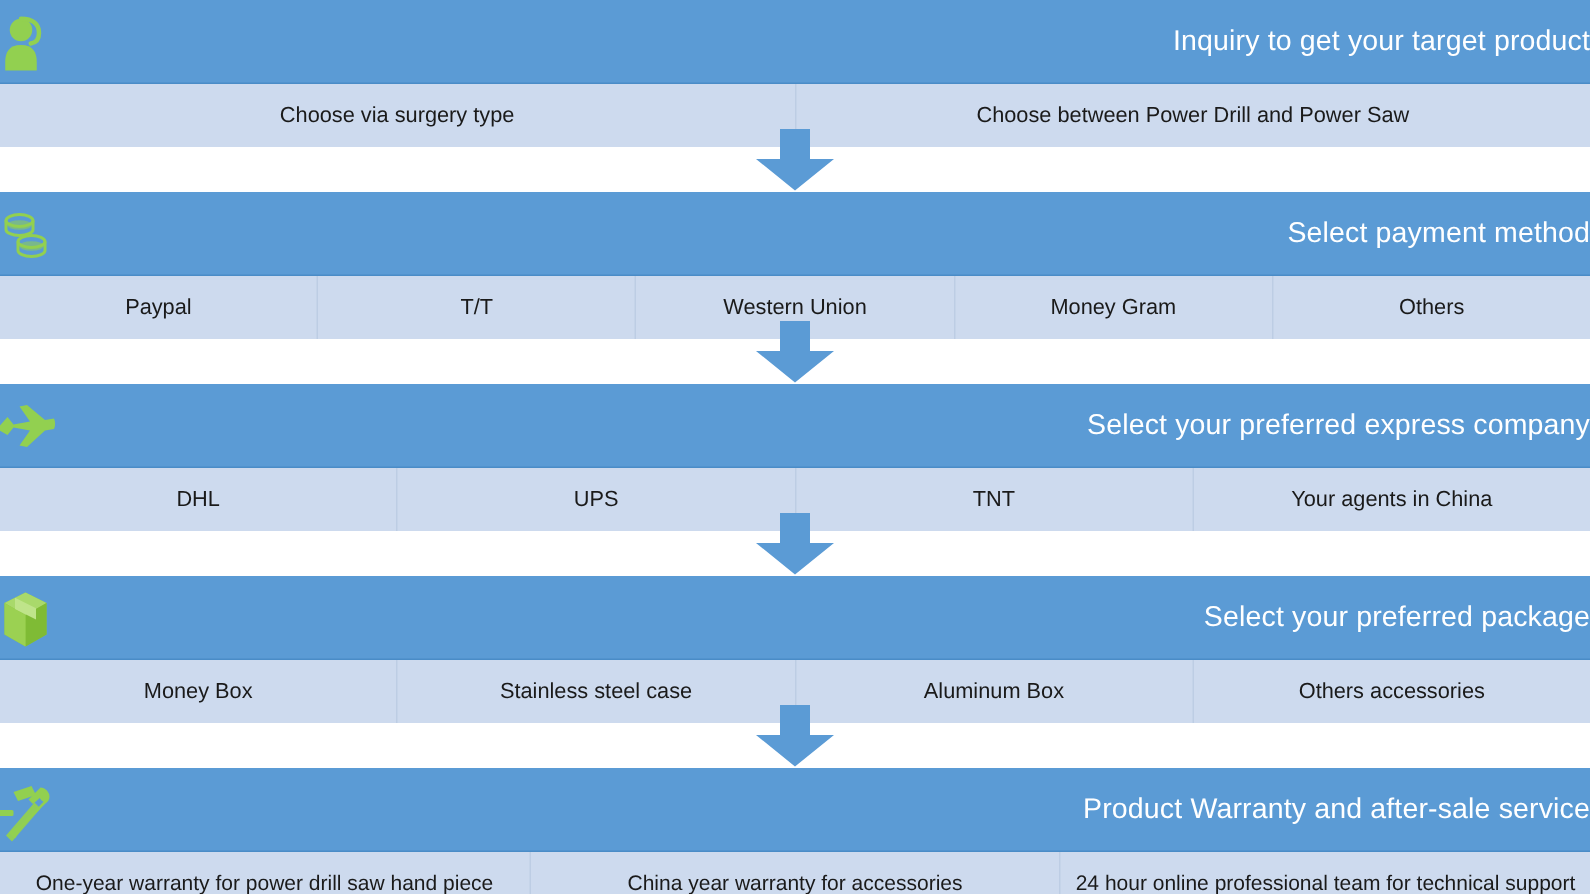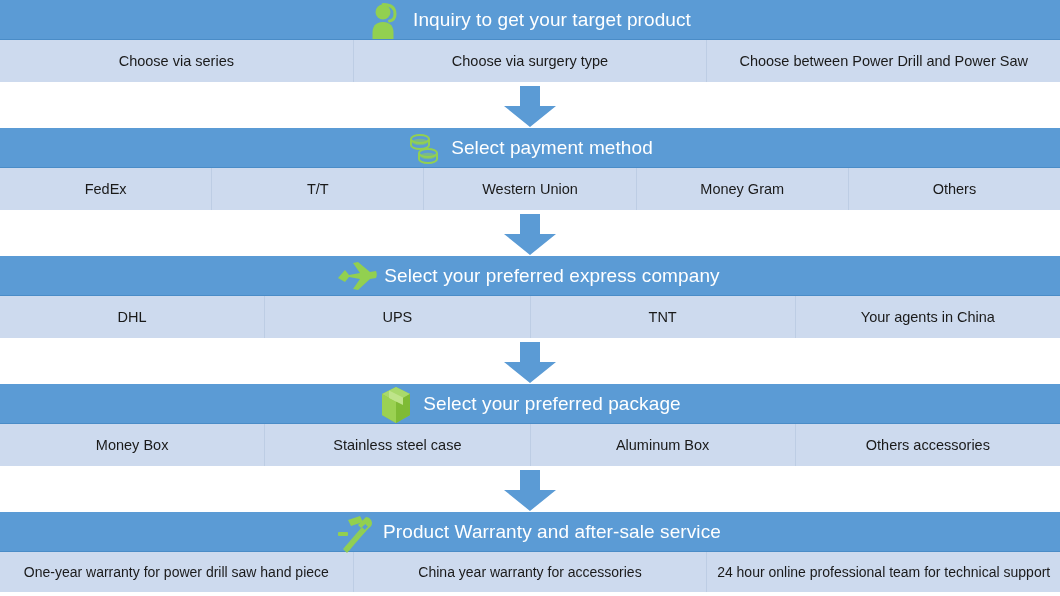--- a/index.html
+++ b/index.html
@@ -22,25 +22,25 @@
 
   
   .stage {
     position: absolute;
     left: 0;
     width: 1060px;
   }
 
   .stage-header {
     position: relative;
-    height: 40px;
+    height: 56px;
     background: #5B9BD5;
     display: flex;
     align-items: center;
-    justify-content: center;
+    justify-content: space-between;
     border-bottom: 1px solid #4a8cc7;
   }
 
   .stage-icon {
     width: 34px;
     height: 38px;
     margin-right: 10px;
     flex: 0 0 auto;
     display: flex;
     align-items: center;
@@ -113,21 +113,20 @@
       <span class="stage-icon">
         <svg width="34" height="38" viewBox="0 0 34 38">
           <circle cx="14" cy="10" r="7.5" fill="#92D050"></circle>
           <path d="M14 20 C6 20 3.5 25 3.5 31 L3.5 37 L24.5 37 L24.5 31 C24.5 25 22 20 14 20 Z" fill="#92D050"></path>
           <path d="M14 2.5 C22 2.5 26 6 26 12 C26 16 24 18.5 20.5 19" stroke="#92D050" stroke-width="3" fill="none" stroke-linecap="round"></path>
         </svg>
       </span>
       <span class="stage-title">Inquiry to get your target product</span>
     </div>
     <div class="option-row">
-      <div class="option-cell">Choose via series</div>
       <div class="option-cell">Choose via surgery type</div>
       <div class="option-cell">Choose  between Power Drill and Power Saw</div>
     </div>
   </div>
 
   <div class="arrow" id="arrow-0">
     <svg width="56" height="42" viewBox="0 0 56 42">
       <polygon points="18,0 38,0 38,20 54,20 28,41 2,20 18,20" fill="#5B9BD5"></polygon>
     </svg>
   </div>
@@ -144,21 +143,21 @@
           </g>
           <g fill="#92D050" opacity="0.55">
             <ellipse cx="13" cy="12" rx="8" ry="3.2"></ellipse>
             <ellipse cx="21" cy="26" rx="8" ry="3.2"></ellipse>
           </g>
         </svg>
       </span>
       <span class="stage-title">Select payment method</span>
     </div>
     <div class="option-row">
-      <div class="option-cell">FedEx</div>
+      <div class="option-cell">Paypal</div>
       <div class="option-cell">T/T</div>
       <div class="option-cell">Western Union</div>
       <div class="option-cell">Money Gram</div>
       <div class="option-cell">Others</div>
     </div>
   </div>
 
   <div class="arrow" id="arrow-1">
     <svg width="56" height="42" viewBox="0 0 56 42">
       <polygon points="18,0 38,0 38,20 54,20 28,41 2,20 18,20" fill="#5B9BD5"></polygon>

